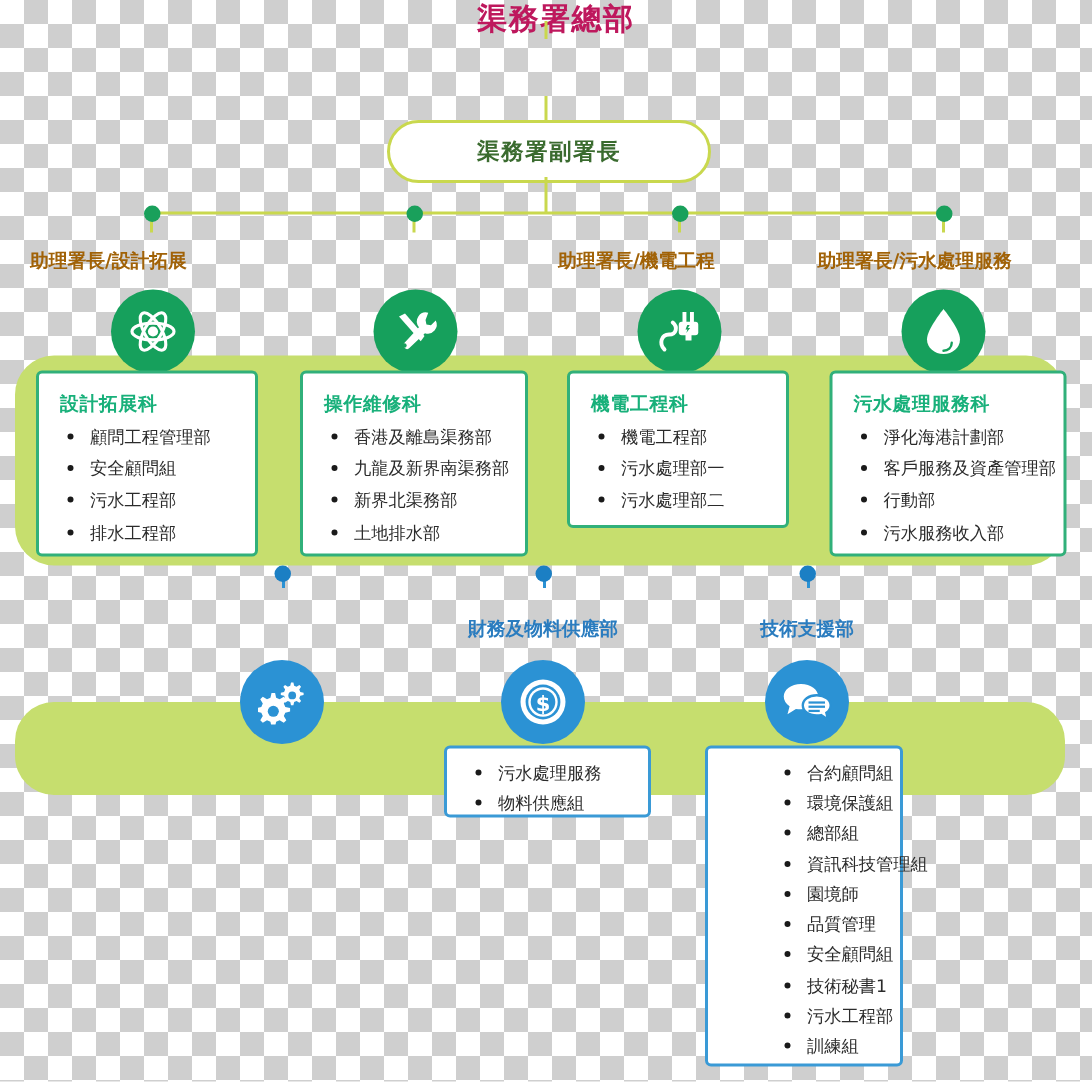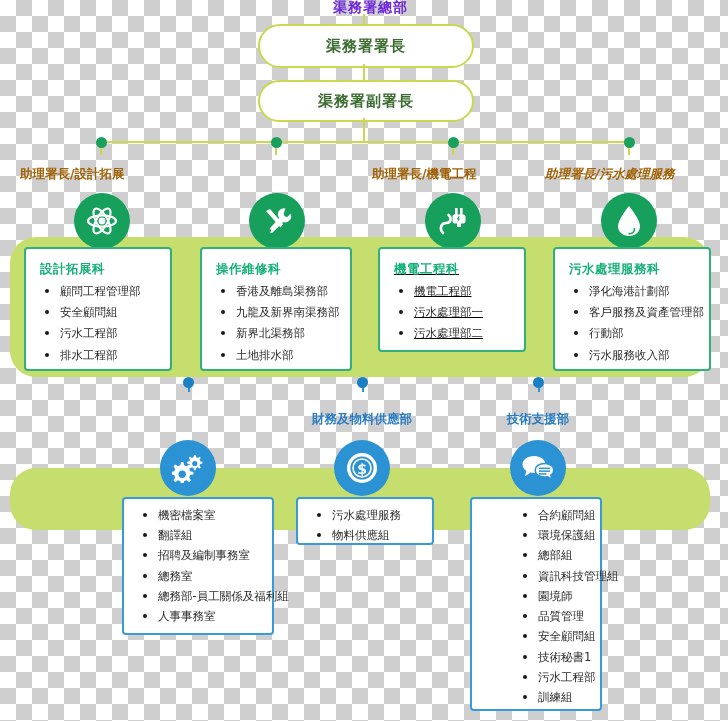--- a/index.html
+++ b/index.html
@@ -19,22 +19,22 @@
   
   .pill {
     position:absolute; background:#ffffff;
     border:2px solid #c9d84e; border-radius:22px;
     display:flex; align-items:center; justify-content:center;
     color:#3a6b2f; font-weight:bold; font-size:15px;
     letter-spacing:1px;
   }
   .hq-title {
     position:absolute; left:0; right:0; top:-1px;
-    text-align:center; color:#6d28d9; font-weight:bold;
-    font-size:14px; letter-spacing:1px;padding-left:13px;
+    text-align:center; color:#be185d; font-weight:bold;
+    font-size:20px; letter-spacing:1px;padding-left:13px;
   }
   .vline { position:absolute; background:#c9d84e; width:2px; }
   .hline { position:absolute; background:#c9d84e; height:2px; }
 
   .dot { position:absolute; width:11px; height:11px; border-radius:50%; }
   .dot.green { background:#19a05b; }
   .dot.blue  { background:#1b7fc4; }
 
   
   .alabel {
@@ -85,23 +85,20 @@
   }
   .card.tight li { margin-bottom:7px; }
 </style>
 </head>
 <body>
 
 <div class="stage">
 
   <div class="hq-title">渠務署總部</div>
 
-  <div class="pill" style="left:258px; top:24px; width:212px; height:40px;">
-    <span>渠務署署長</span>
-  </div>
 
   <div class="vline" style="left:363px; top:14px; height:12px;"></div>
 
   <div class="vline" style="left:363px; top:64px; height:18px;"></div>
 
   <div class="pill" style="left:258px; top:80px; width:212px; height:38px;">
     <span>渠務署副署長</span>
   </div>
 
   <div class="vline" style="left:363px; top:118px; height:24px;"></div>
@@ -113,21 +110,21 @@
   <div class="vline" style="left:452px; top:141px; height:14px;"></div>
   <div class="vline" style="left:628px; top:141px; height:14px;"></div>
 
   <div class="dot green" style="left:96px; top:137px;"></div>
   <div class="dot green" style="left:271px; top:137px;"></div>
   <div class="dot green" style="left:448px; top:137px;"></div>
   <div class="dot green" style="left:624px; top:137px;"></div>
 
   <div class="alabel" style="left:20px; top:166px; width:162px;">助理署長/設計拓展</div>
   <div class="alabel" style="left:372px; top:166px; width:160px;">助理署長/機電工程</div>
-  <div class="alabel" style="left:545px; top:166px; width:172px;font-style:italic;">助理署長/污水處理服務</div>
+  <div class="alabel" style="left:545px; top:166px; width:172px;">助理署長/污水處理服務</div>
 
   <div class="band" style="left:10px; top:237px; width:700px; height:140px;"></div>
 
   <div class="circle green" style="left:74px; top:193px;">
     <span>
       <svg width="34" height="34" viewBox="0 0 34 34">
         <g stroke="#ffffff" stroke-width="2.1" fill="none">
           <ellipse cx="17" cy="17" rx="14" ry="5.6"></ellipse>
           <ellipse cx="17" cy="17" rx="14" ry="5.6" transform="rotate(60 17 17)"></ellipse>
           <ellipse cx="17" cy="17" rx="14" ry="5.6" transform="rotate(120 17 17)"></ellipse>
@@ -184,21 +181,21 @@
   <div class="card green" style="left:200px; top:247px; width:152px; height:124px;">
     <h4>操作維修科</h4>
     <ul>
       <li>香港及離島渠務部</li>
       <li>九龍及新界南渠務部</li>
       <li>新界北渠務部</li>
       <li>土地排水部</li>
     </ul>
   </div>
 
-  <div class="card green" style="left:378px; top:247px; width:148px; height:105px;text-decoration:underline;">
+  <div class="card green" style="left:378px; top:247px; width:148px; height:105px;">
     <h4>機電工程科</h4>
     <ul>
       <li>機電工程部</li>
       <li>污水處理部一</li>
       <li>污水處理部二</li>
     </ul>
   </div>
 
   <div class="card green" style="left:553px; top:247px; width:158px; height:124px;">
     <h4>污水處理服務科</h4>
@@ -255,30 +252,20 @@
         <path d="M23.5 10.5 C29 10.5 32.8 13.5 32.8 17.2 C32.8 19.2 31.7 21 29.9 22.2 L31 26.6 L26.4 23.7 C25.5 23.9 24.5 24 23.5 24 C18 24 14.2 21 14.2 17.2 C14.2 13.5 18 10.5 23.5 10.5 Z" fill="#ffffff" stroke="#2b92d4" stroke-width="1.6"></path>
         <g fill="#2b92d4">
           <rect x="18" y="14.6" width="11" height="1.5"></rect>
           <rect x="18" y="17.4" width="11" height="1.5"></rect>
           <rect x="18" y="20.2" width="7.5" height="1.5"></rect>
         </g>
       </svg>
     </span>
   </div>
 
-  <div class="card blue tight" style="left:122px; top:497px; width:152px; height:138px;">
-    <ul>
-      <li>機密檔案室</li>
-      <li>翻譯組</li>
-      <li>招聘及編制事務室</li>
-      <li>總務室</li>
-      <li>總務部-員工關係及福利組</li>
-      <li>人事事務室</li>
-    </ul>
-  </div>
 
   <div class="card blue tight" style="left:296px; top:497px; width:138px; height:48px;">
     <ul>
       <li>污水處理服務</li>
       <li>物料供應組</li>
     </ul>
   </div>
 
   <div class="card blue tight" style="left:470px; top:497px; width:132px; height:214px;padding-left:44px;">
     <ul>

